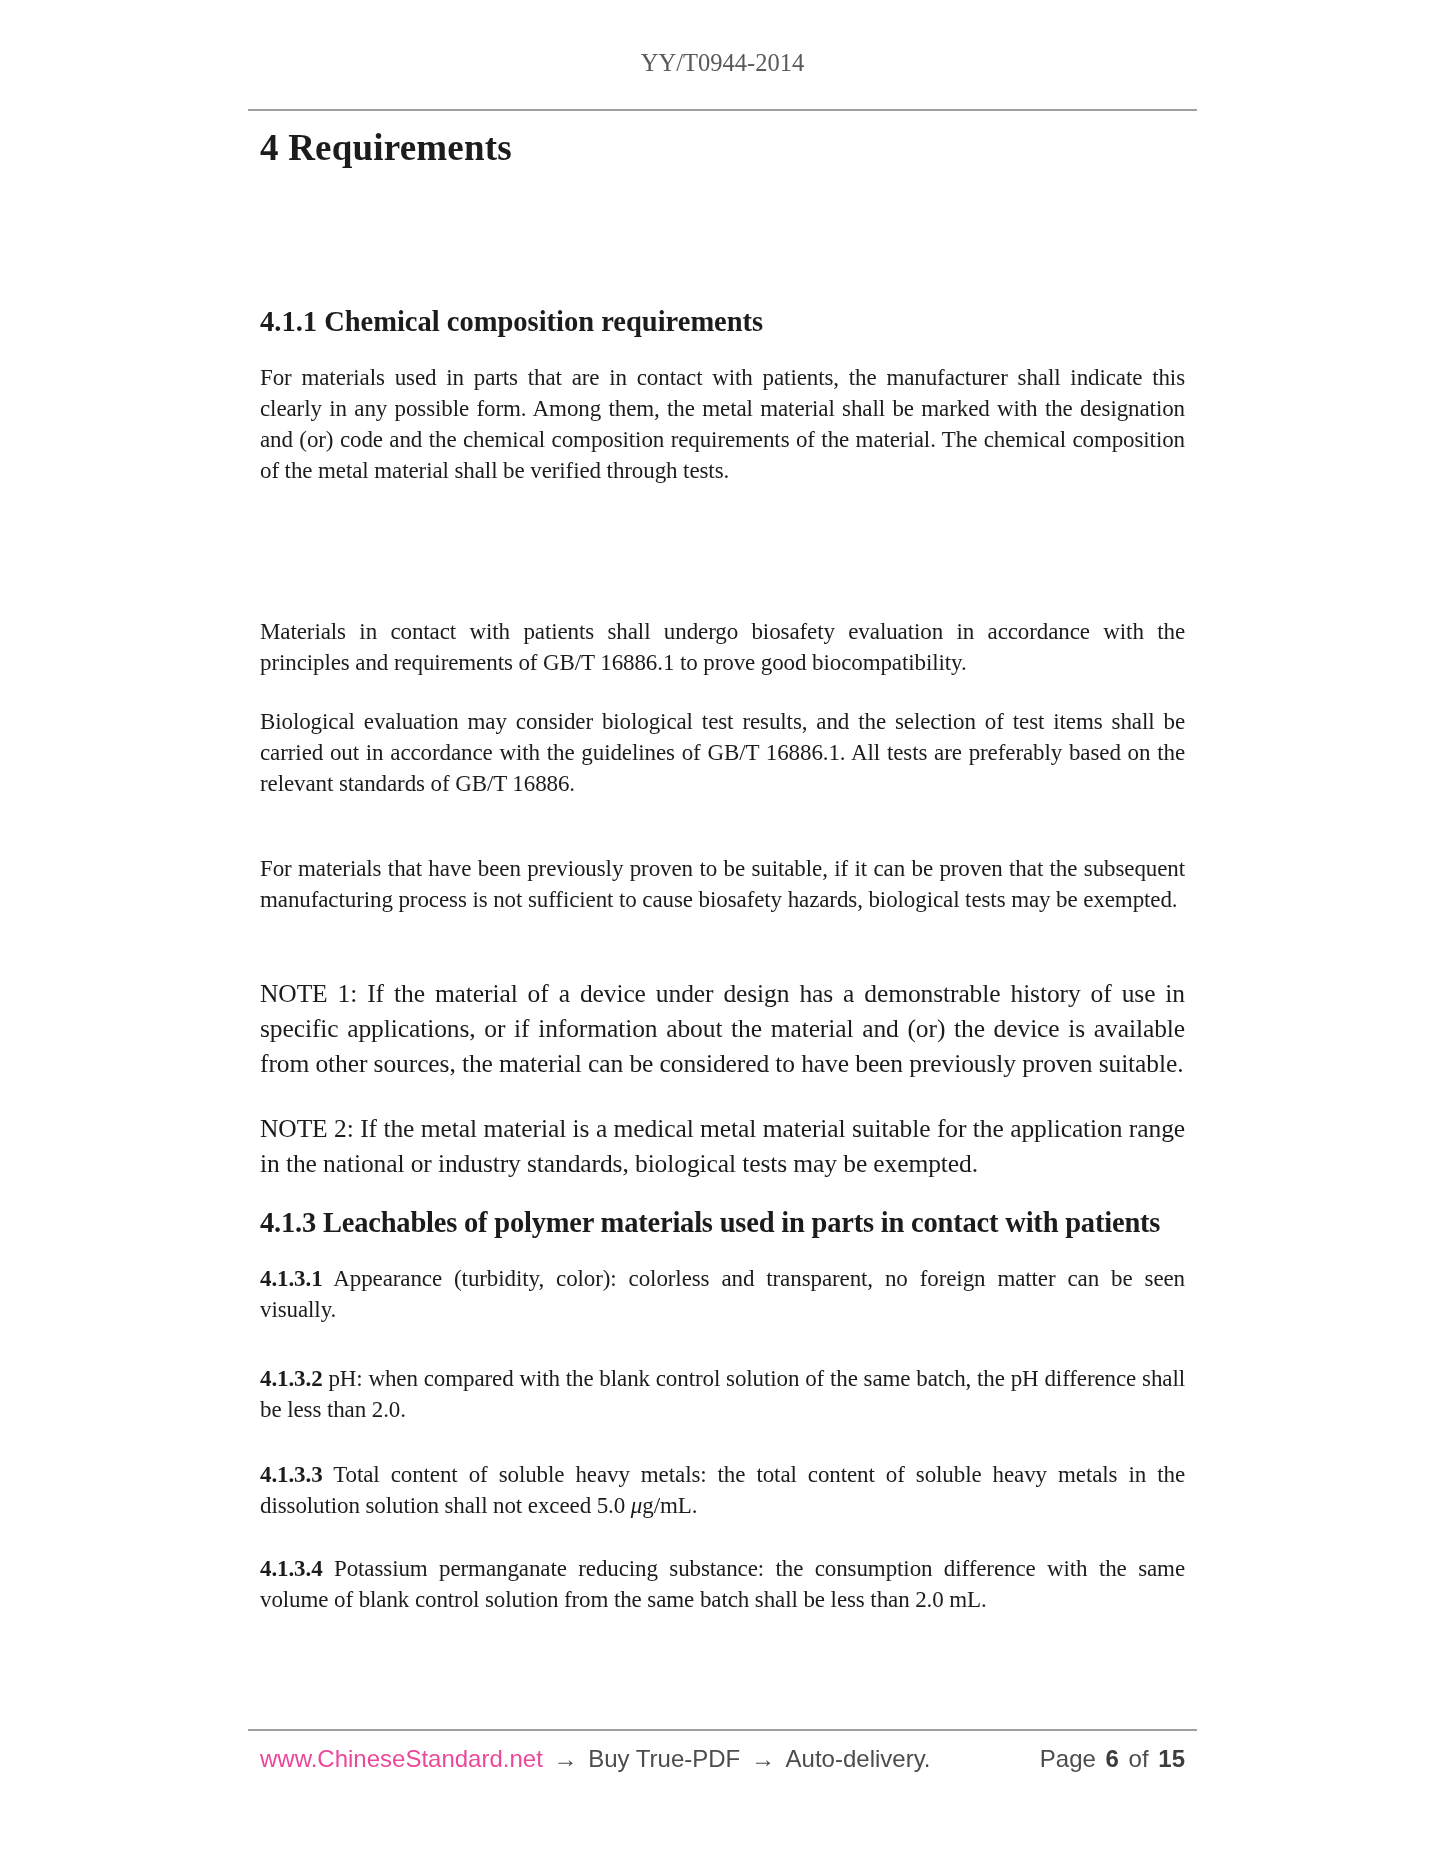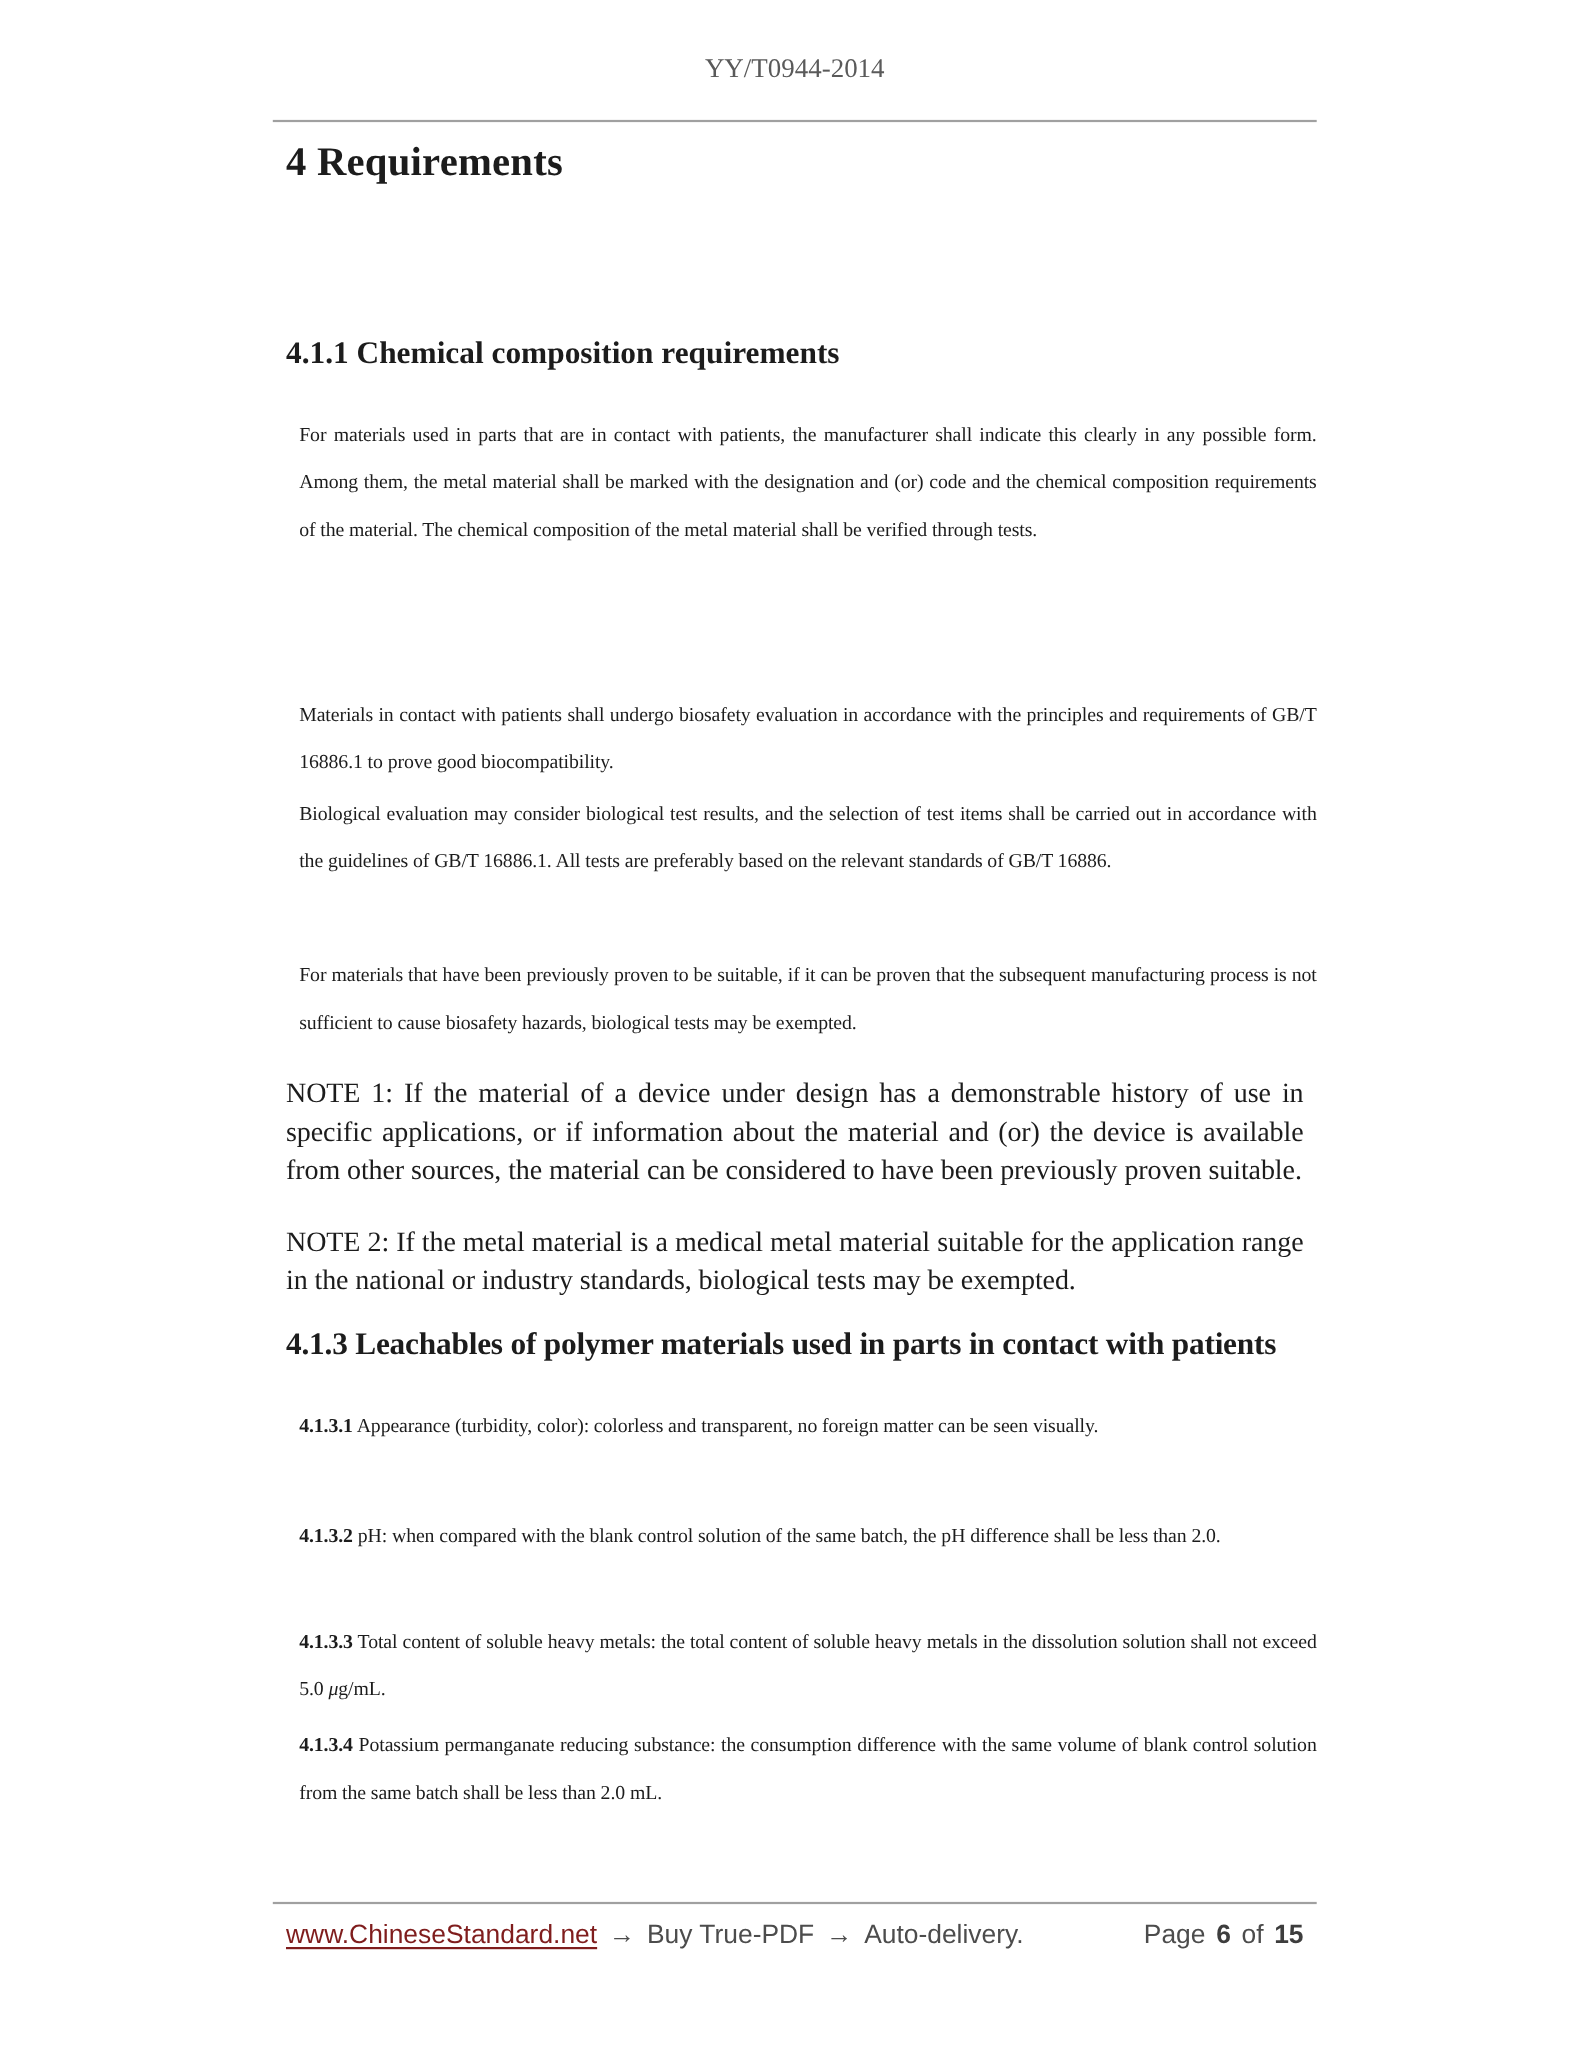--- a/index.html
+++ b/index.html
@@ -22,21 +22,21 @@
   h1.doc{
     margin:0;font-size:37px;line-height:50px;font-weight:700;
     top:123px;letter-spacing:0.2px;
   }
   h2.doc{margin:0;font-size:28.5px;line-height:38px;font-weight:700;top:243px;}
   h3.doc{margin:0;font-size:28.5px;line-height:38px;font-weight:700;}
   .h411{top:303px;}
   .h412{top:549px;}
   .h413{top:1204px;white-space:nowrap;letter-spacing:-0.2px;}
   p.body{
-    margin:12px;font-size:18px;line-height:43px;
+    margin:0;font-size:23px;line-height:31px;
     text-align:justify;letter-spacing:-0.1px;
   }
   p.body .lead{font-weight:700;}
   .p411{top:362px;}
   .p412-1{top:616px;}
   .p412-2{top:706px;}
   .p412-3{top:853px;}
   p.note{
     margin:0;font-size:25.5px;line-height:35px;
     text-align:justify;letter-spacing:-0.1px;
@@ -47,21 +47,21 @@
   .p4132{top:1363px;}
   .p4133{top:1459px;}
   .p4134{top:1553px;}
   .mu{font-style:italic;}
   .footer{
     top:1744px;display:flex;justify-content:space-between;align-items:baseline;
     font-family:"Liberation Sans","DejaVu Sans",sans-serif;
     font-size:24px;line-height:30px;color:#4c4c4c;
   }
   .footer-left .flink{
-    color:#7f1d1d;text-decoration:underline;text-underline-offset:4px;cursor:pointer;
+    color:#ec4899;text-underline-offset:4px;cursor:pointer;
   }
   .footer-left span{margin-left:4px;}
   .footer-right{word-spacing:3px;}
   .footer-right b{color:#3d3d3d;}
 </style>
 </head>
 <body>
 
 <div class="page">
 

